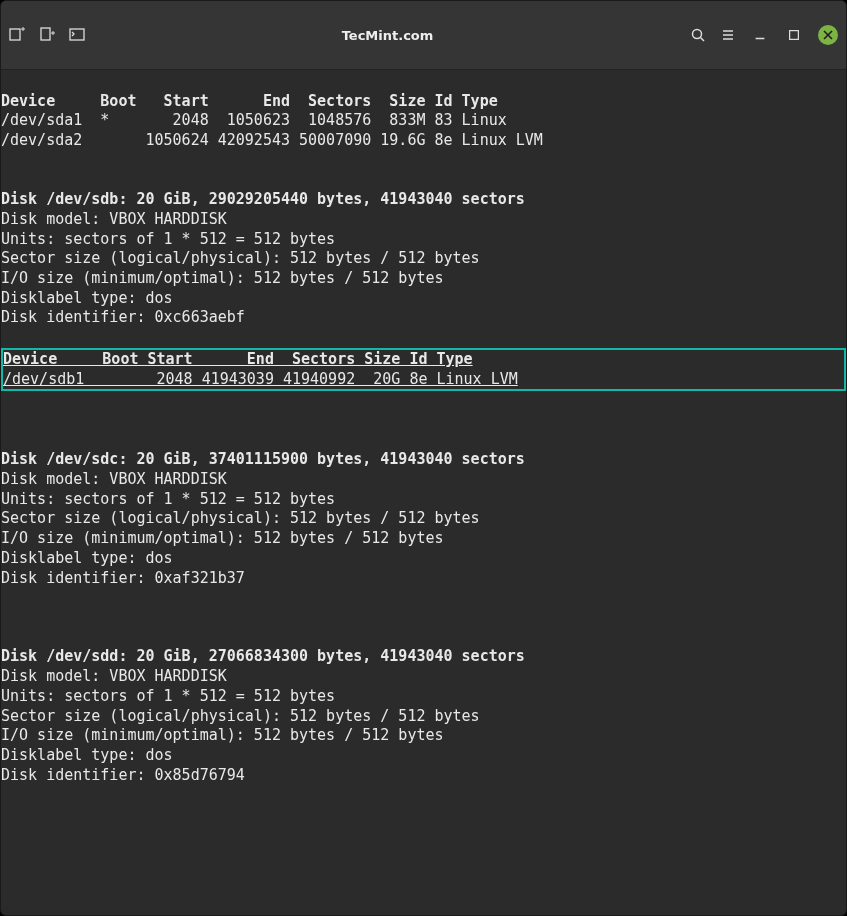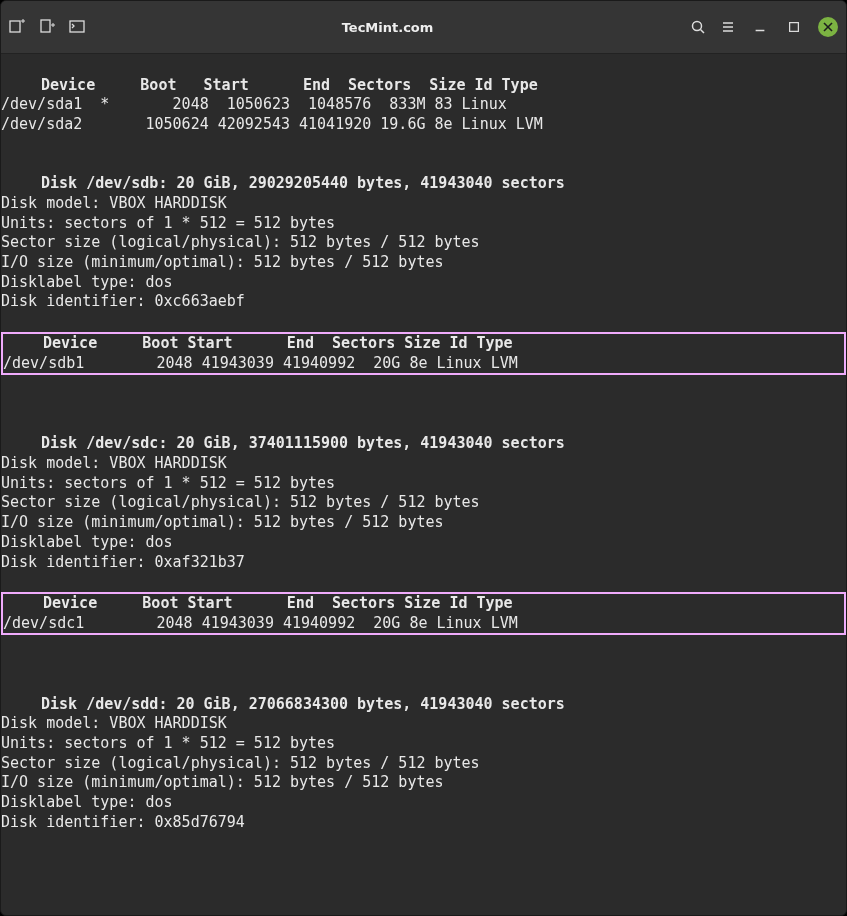--- a/index.html
+++ b/index.html
@@ -13,21 +13,21 @@
     box-sizing:border-box;
     border:1px solid #1a1a1a;
     border-radius:6px;
   }
   
   .titlebar{
     height:36px;
     background:#353535;
     display:flex;
     align-items:center;
-    padding:8px 8px;
+    padding:16px 8px;
     gap:8px;
     border-bottom:1px solid #222;
   }
   .titlebar .left-icons, .titlebar .right-icons{
     display:flex;align-items:center;gap:14px;
   }
   .titlebar .title{
     flex:1;text-align:center;
     font-family:"DejaVu Sans",sans-serif;
     font-size:13px;font-weight:700;color:#eee;
@@ -39,25 +39,26 @@
     background:#7cb342;display:flex;align-items:center;justify-content:center;
   }
   .close-btn svg{width:10px;height:10px;}
   
   .term{
     padding:2px 0 0 0;
     line-height:19.7px;
     white-space:pre;
     letter-spacing:0px;
   }
-  .bold{font-weight:700;padding-left:40px;}
+  .bold{font-weight:700;}
   .hl{
-    border:2px solid #f0abfc;
+    border:2px solid #14b8a6;
     box-sizing:border-box;
     display:block;
+    text-decoration:underline;
   }
 </style>
 </head>
 <body>
 
 <div class="titlebar">
   <div class="left-icons">
     <span class="tb-ico">
       <svg viewBox="0 0 16 16">
           <rect x="1" y="2" width="10" height="11" fill="none" stroke="#ddd" stroke-width="1.3"></rect>
@@ -109,21 +110,21 @@
           <line x1="1" y1="1" x2="9" y2="9" stroke="#1d1d1d" stroke-width="1.6"></line>
           <line x1="9" y1="1" x2="1" y2="9" stroke="#1d1d1d" stroke-width="1.6"></line>
         </svg>
     </span>
   </div>
 </div>
 
 <div class="term">
 <span class="bold">Device     Boot   Start      End  Sectors  Size Id Type</span>
 <span>/dev/sda1  *       2048  1050623  1048576  833M 83 Linux</span>
-<span>/dev/sda2       1050624 42092543 41041920 19.6G 8e Linux LVM</span>
+<span>/dev/sda2       1050624 42092543 50007090 19.6G 8e Linux LVM</span>
 
 
 <span class="bold">Disk /dev/sdb: 20 GiB, 29029205440 bytes, 41943040 sectors</span>
 <span>Disk model: VBOX HARDDISK</span>
 <span>Units: sectors of 1 * 512 = 512 bytes</span>
 <span>Sector size (logical/physical): 512 bytes / 512 bytes</span>
 <span>I/O size (minimum/optimal): 512 bytes / 512 bytes</span>
 <span>Disklabel type: dos</span>
 <span>Disk identifier: 0xc663aebf</span>
 
@@ -132,22 +133,20 @@
 
 
 <span class="bold">Disk /dev/sdc: 20 GiB, 37401115900 bytes, 41943040 sectors</span>
 <span>Disk model: VBOX HARDDISK</span>
 <span>Units: sectors of 1 * 512 = 512 bytes</span>
 <span>Sector size (logical/physical): 512 bytes / 512 bytes</span>
 <span>I/O size (minimum/optimal): 512 bytes / 512 bytes</span>
 <span>Disklabel type: dos</span>
 <span>Disk identifier: 0xaf321b37</span>
 
-<span class="hl"><span class="bold">Device     Boot Start      End  Sectors Size Id Type</span>
-<span>/dev/sdc1        2048 41943039 41940992  20G 8e Linux LVM</span></span>
 
 
 <span class="bold">Disk /dev/sdd: 20 GiB, 27066834300 bytes, 41943040 sectors</span>
 <span>Disk model: VBOX HARDDISK</span>
 <span>Units: sectors of 1 * 512 = 512 bytes</span>
 <span>Sector size (logical/physical): 512 bytes / 512 bytes</span>
 <span>I/O size (minimum/optimal): 512 bytes / 512 bytes</span>
 <span>Disklabel type: dos</span>
 <span>Disk identifier: 0x85d76794</span>
 

